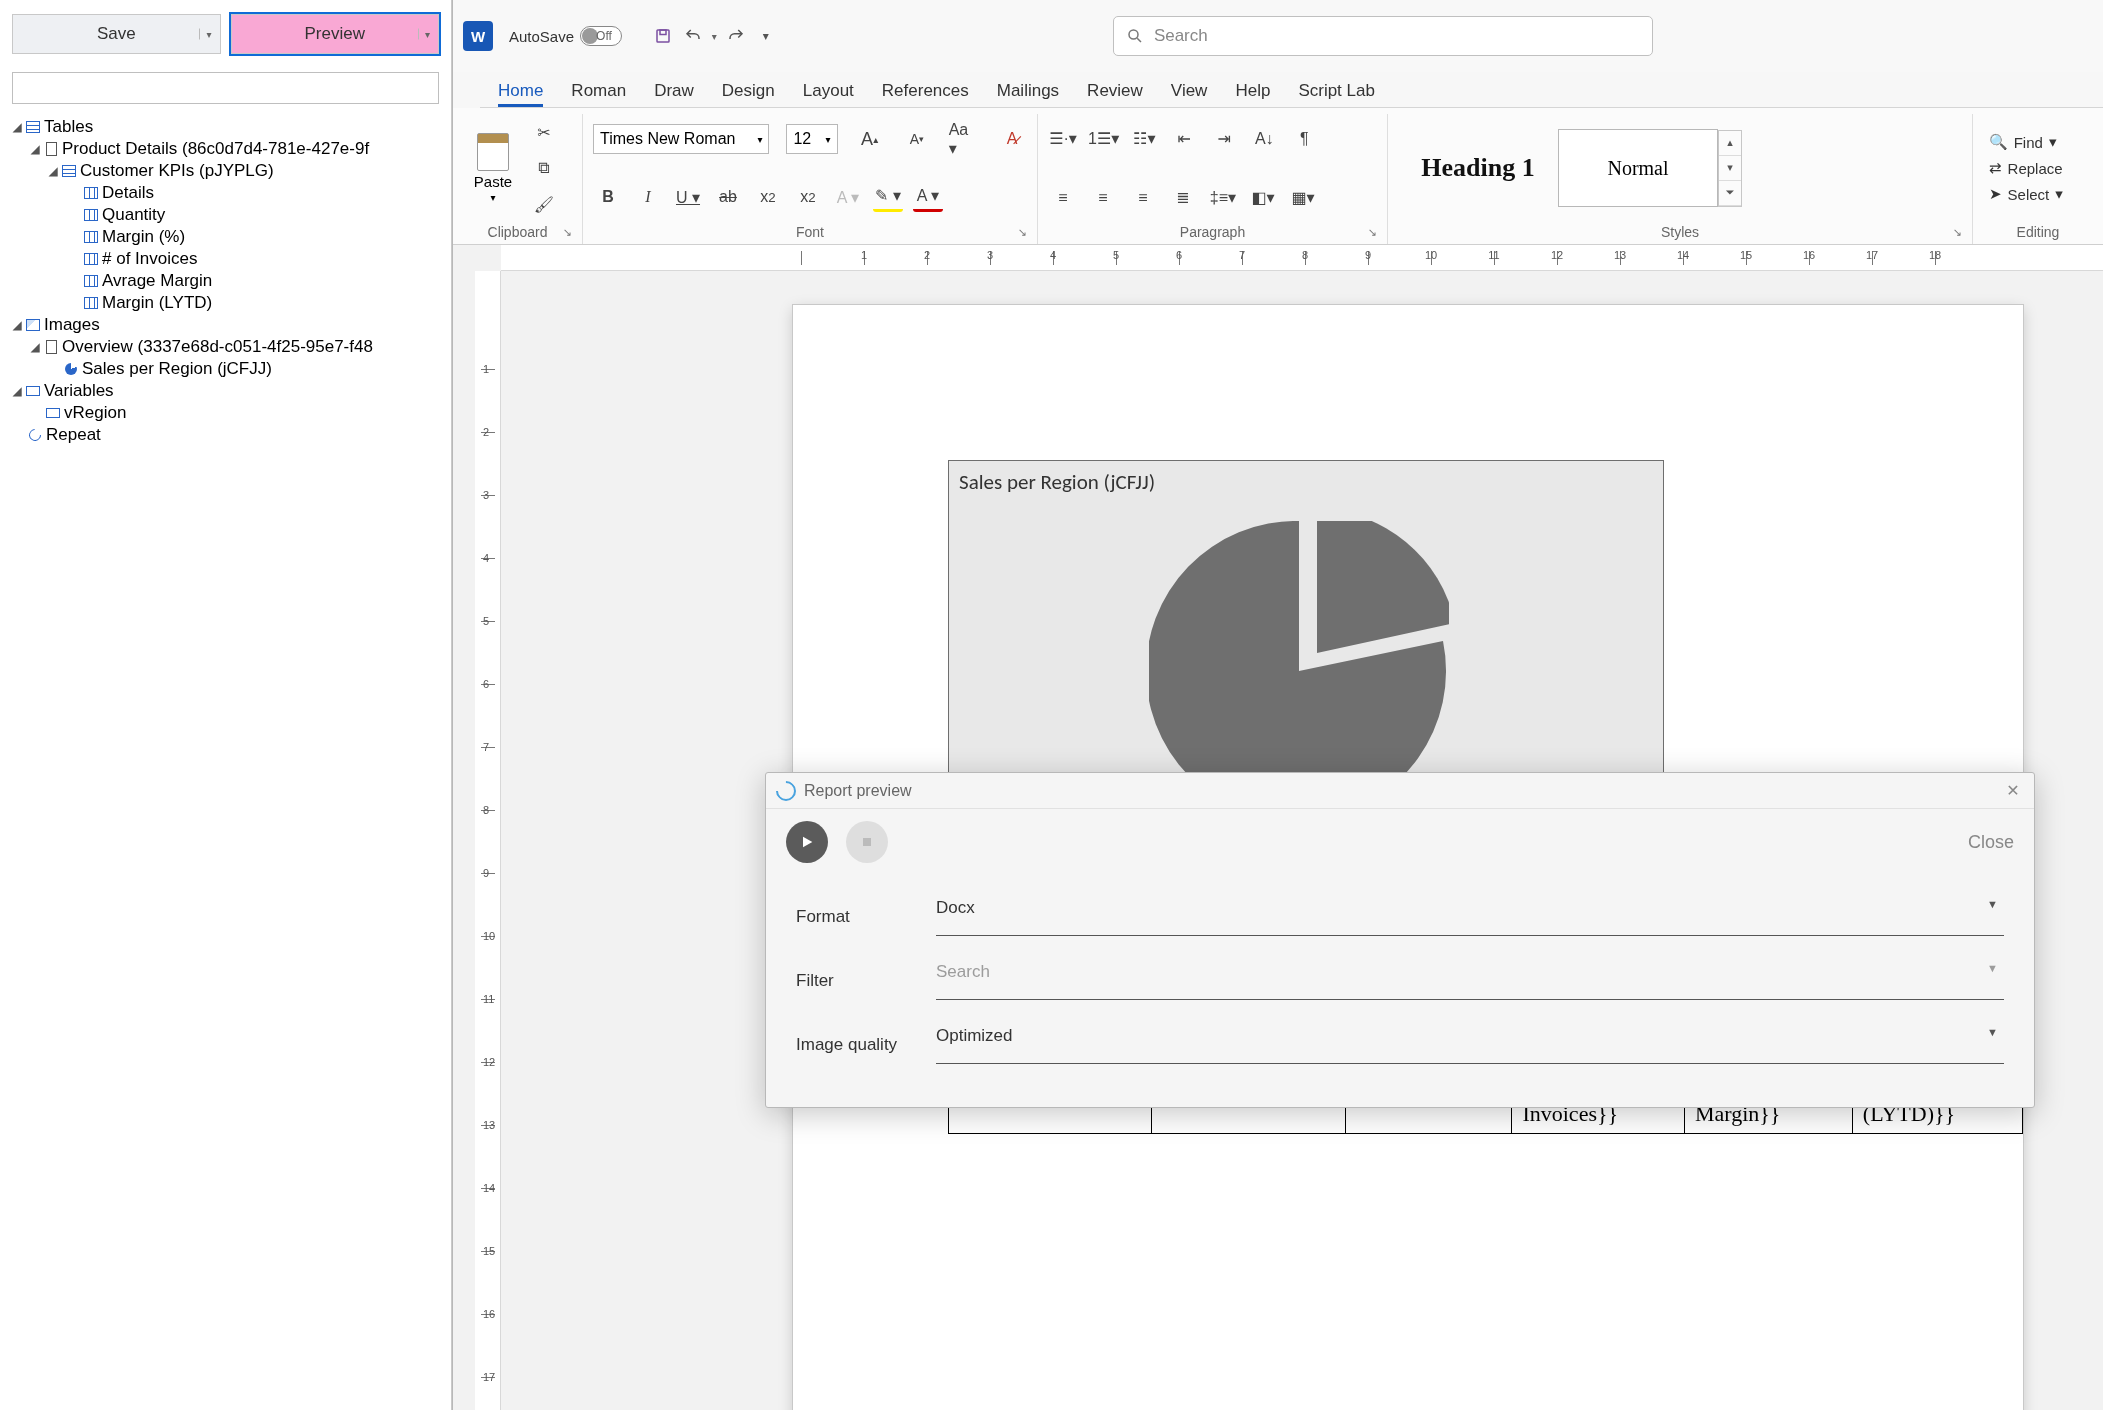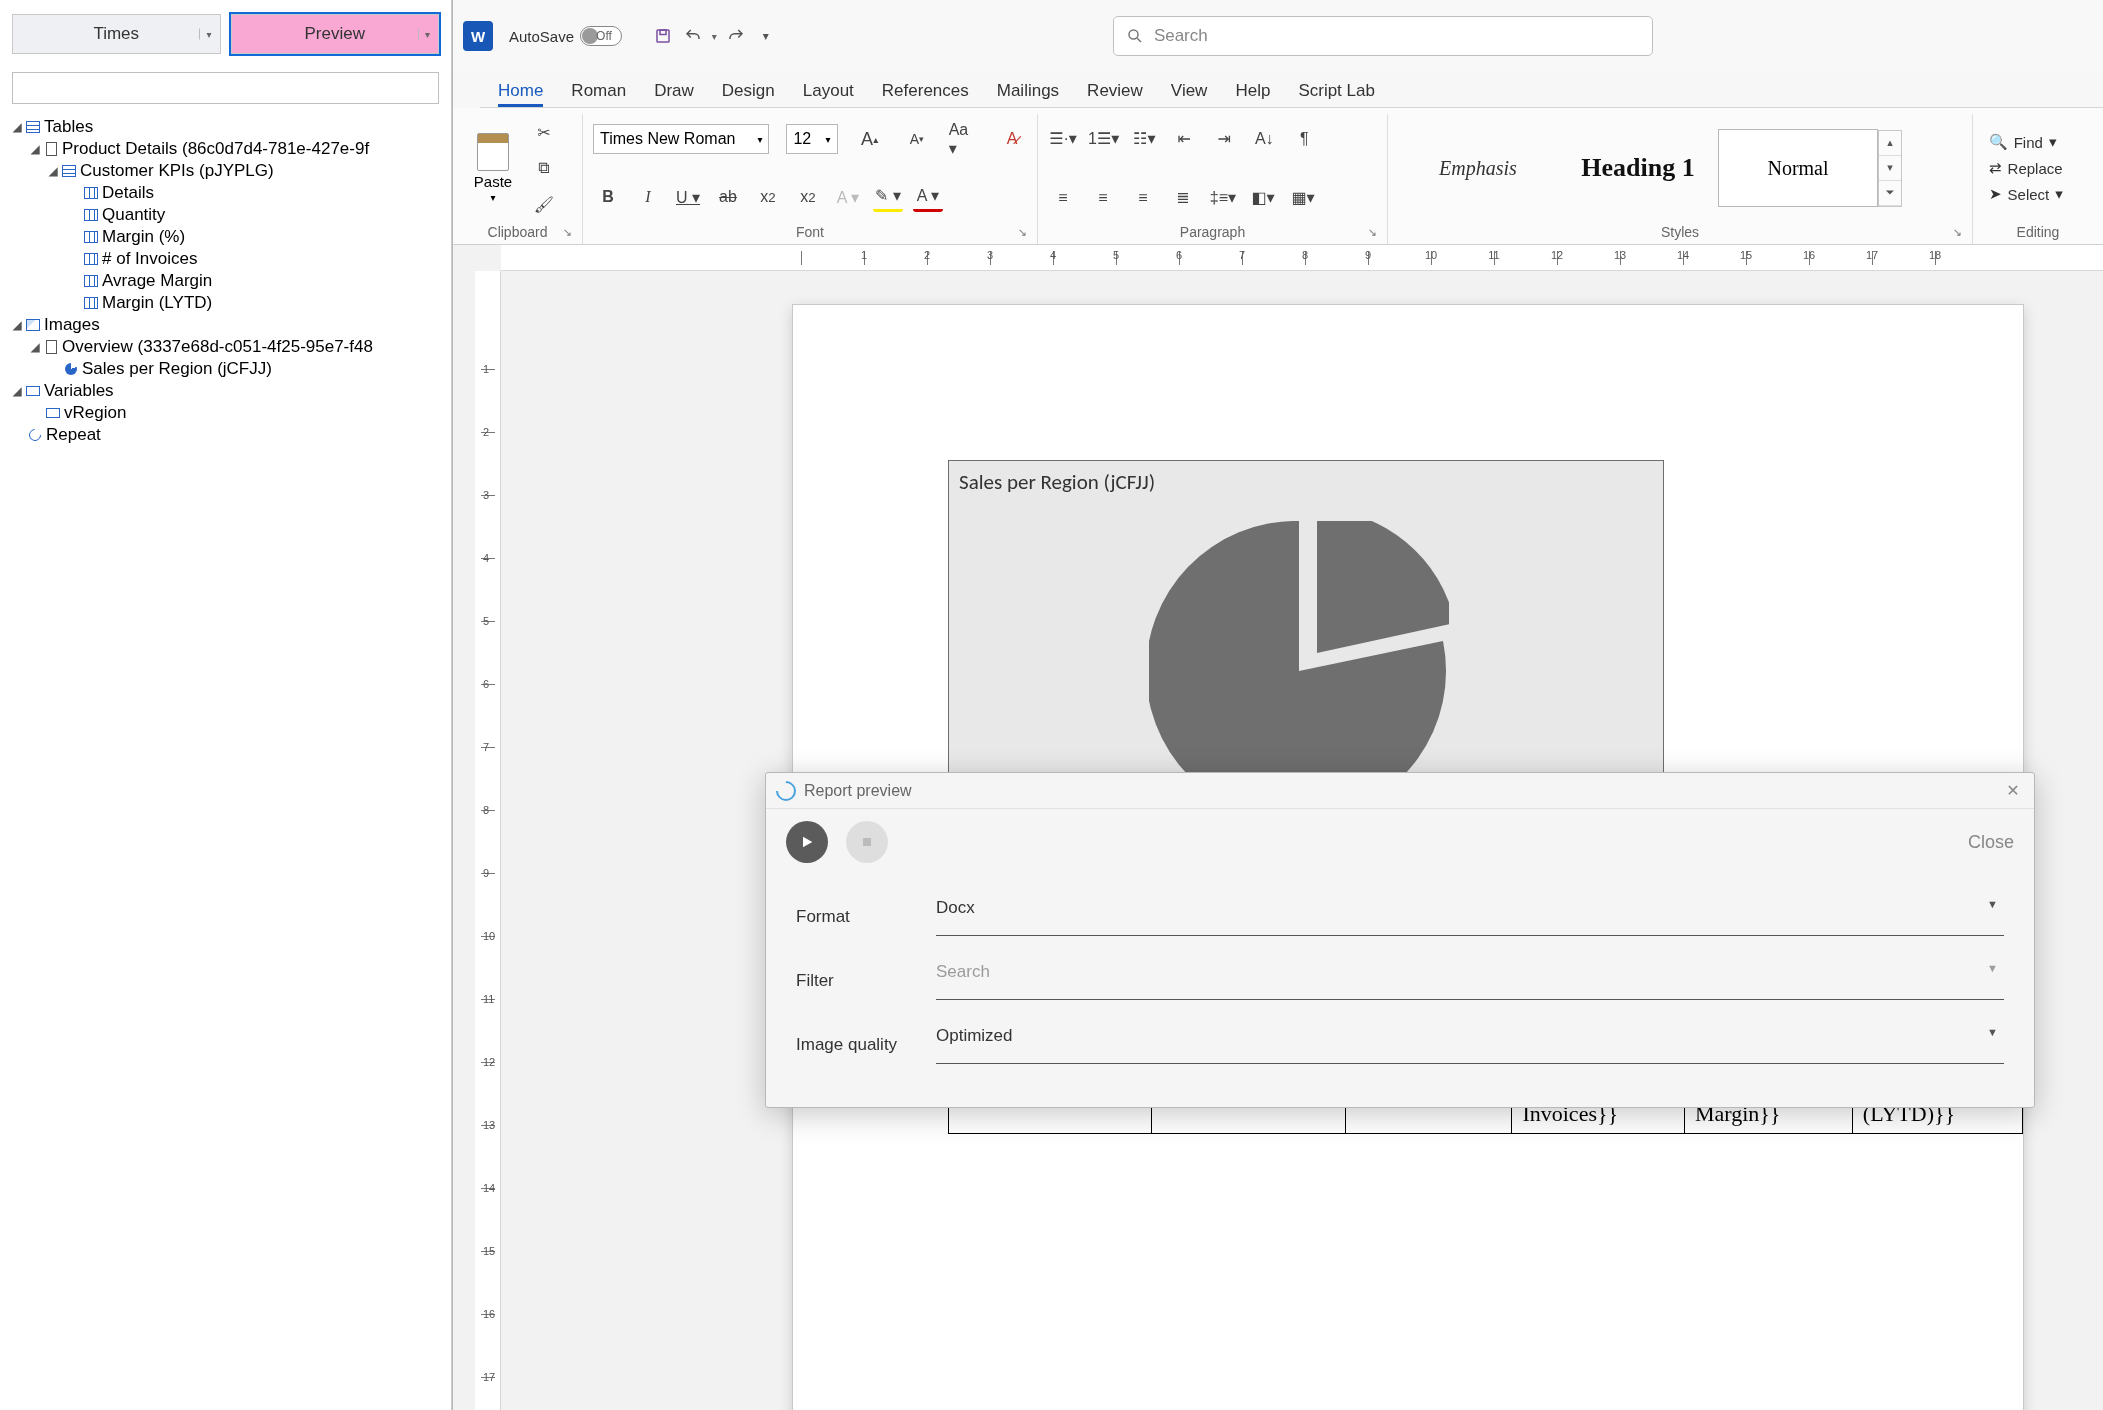--- a/index.html
+++ b/index.html
@@ -106,21 +106,21 @@
   .mini-caret{font-size:11px;color:#555;}
 
   .small-svg{width:18px;height:18px}
 </style>
 </head>
 <body>
 
 <div class="sidebar">
   <div class="sidebar-top">
     <div class="btn-save">
-      <span>Times</span>
+      <span>Save</span>
       <span class="btn-caret">▾</span>
     </div>
     <div class="btn-preview selected">
       <span>Preview</span>
       <span class="btn-caret">▾</span>
     </div>
   </div>
   <div class="filter-box"></div>
 
   <div class="tree">
@@ -346,21 +346,20 @@
           <span class="rbtn">◧▾</span>
           <span class="rbtn">▦▾</span>
         </div>
       </div>
       <div class="rg-label"><span>Paragraph</span><span class="launcher">↘</span></div>
     </div>
 
     <div class="rg" style="flex:1;min-width:430px">
       <div class="rg-body">
         <div class="styles-gal">
-          <div class="style-card style-emph">Emphasis</div>
           <div class="style-card style-h1">Heading 1</div>
           <div class="style-card style-norm">Normal</div>
           <div class="gal-scrolls">
               <span>▴</span>
               <span>▾</span>
               <span>⏷</span>
             </div>
         </div>
       </div>
       <div class="rg-label"><span>Styles</span><span class="launcher">↘</span></div>

